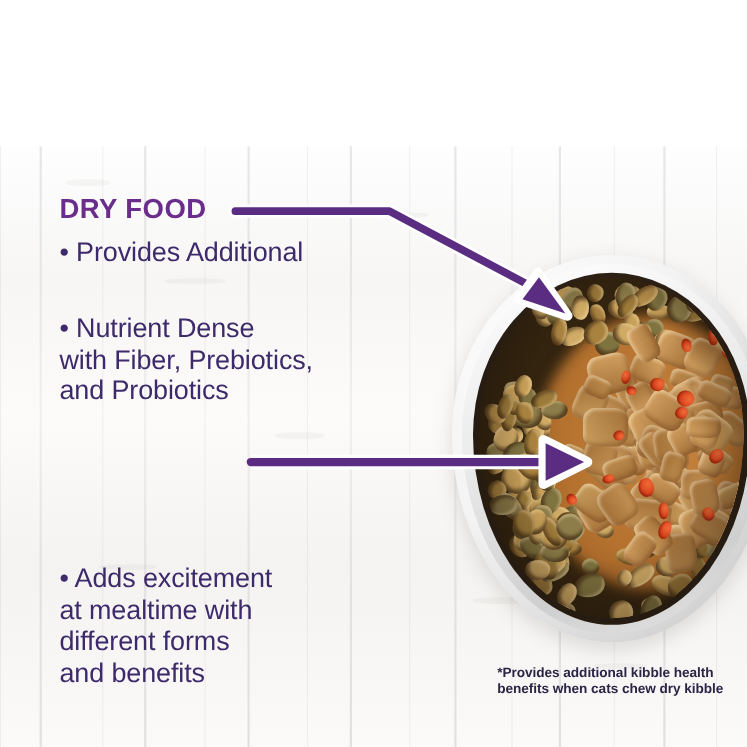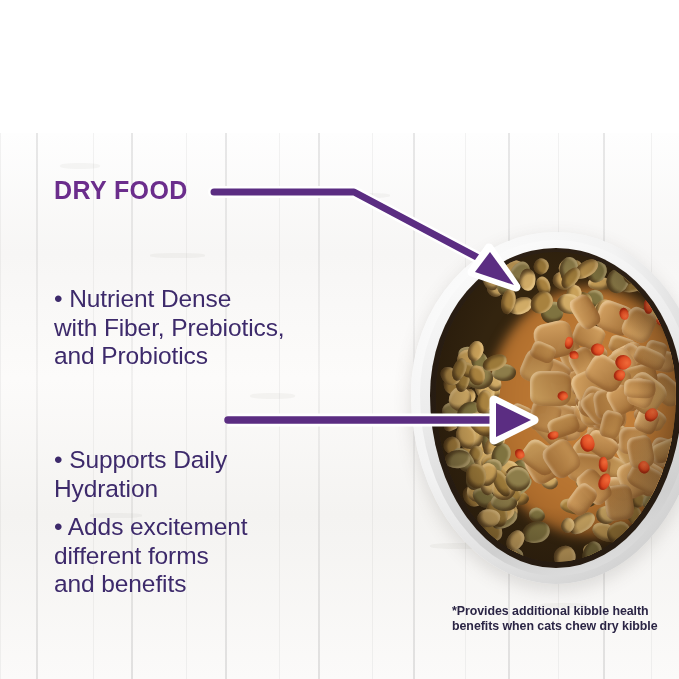--- a/index.html
+++ b/index.html
@@ -369,33 +369,31 @@
       <path d="M 228 420 L 500 420" fill="none" stroke="#5b2d82" stroke-width="7.5" stroke-linecap="round"></path>
       <polygon points="534,420 494,400 494,440" fill="#ffffff" stroke="#ffffff" stroke-width="9" stroke-linejoin="round"></polygon>
       <polygon points="531,420 496,403 496,437" fill="#5b2d82"></polygon>
     </g>
   </svg>
 
   <div class="col" style="top:177px">
     <div class="sec-head">DRY FOOD</div>
   </div>
   <div class="col" style="top:216px">
+    <div class="bullet">• Provides Additional</div>
   </div>
   <div class="col" style="top:285px">
     <div class="bullet">• Nutrient Dense</div>
     <div class="bullet">with Fiber, Prebiotics,</div>
     <div class="bullet">and Probiotics</div>
   </div>
 
-  <div class="col" style="top:446px">
-    <div class="bullet">• Supports Daily</div>
-    <div class="bullet">Hydration</div>
-  </div>
   <div class="col" style="top:513px">
     <div class="bullet">• Adds excitement</div>
+    <div class="bullet">at mealtime with</div>
     <div class="bullet">different forms</div>
     <div class="bullet">and benefits</div>
   </div>
 
   <div class="note">
     <div>*Provides additional kibble health</div>
     <div>benefits when cats chew dry kibble</div>
   </div>
 
 </div>

